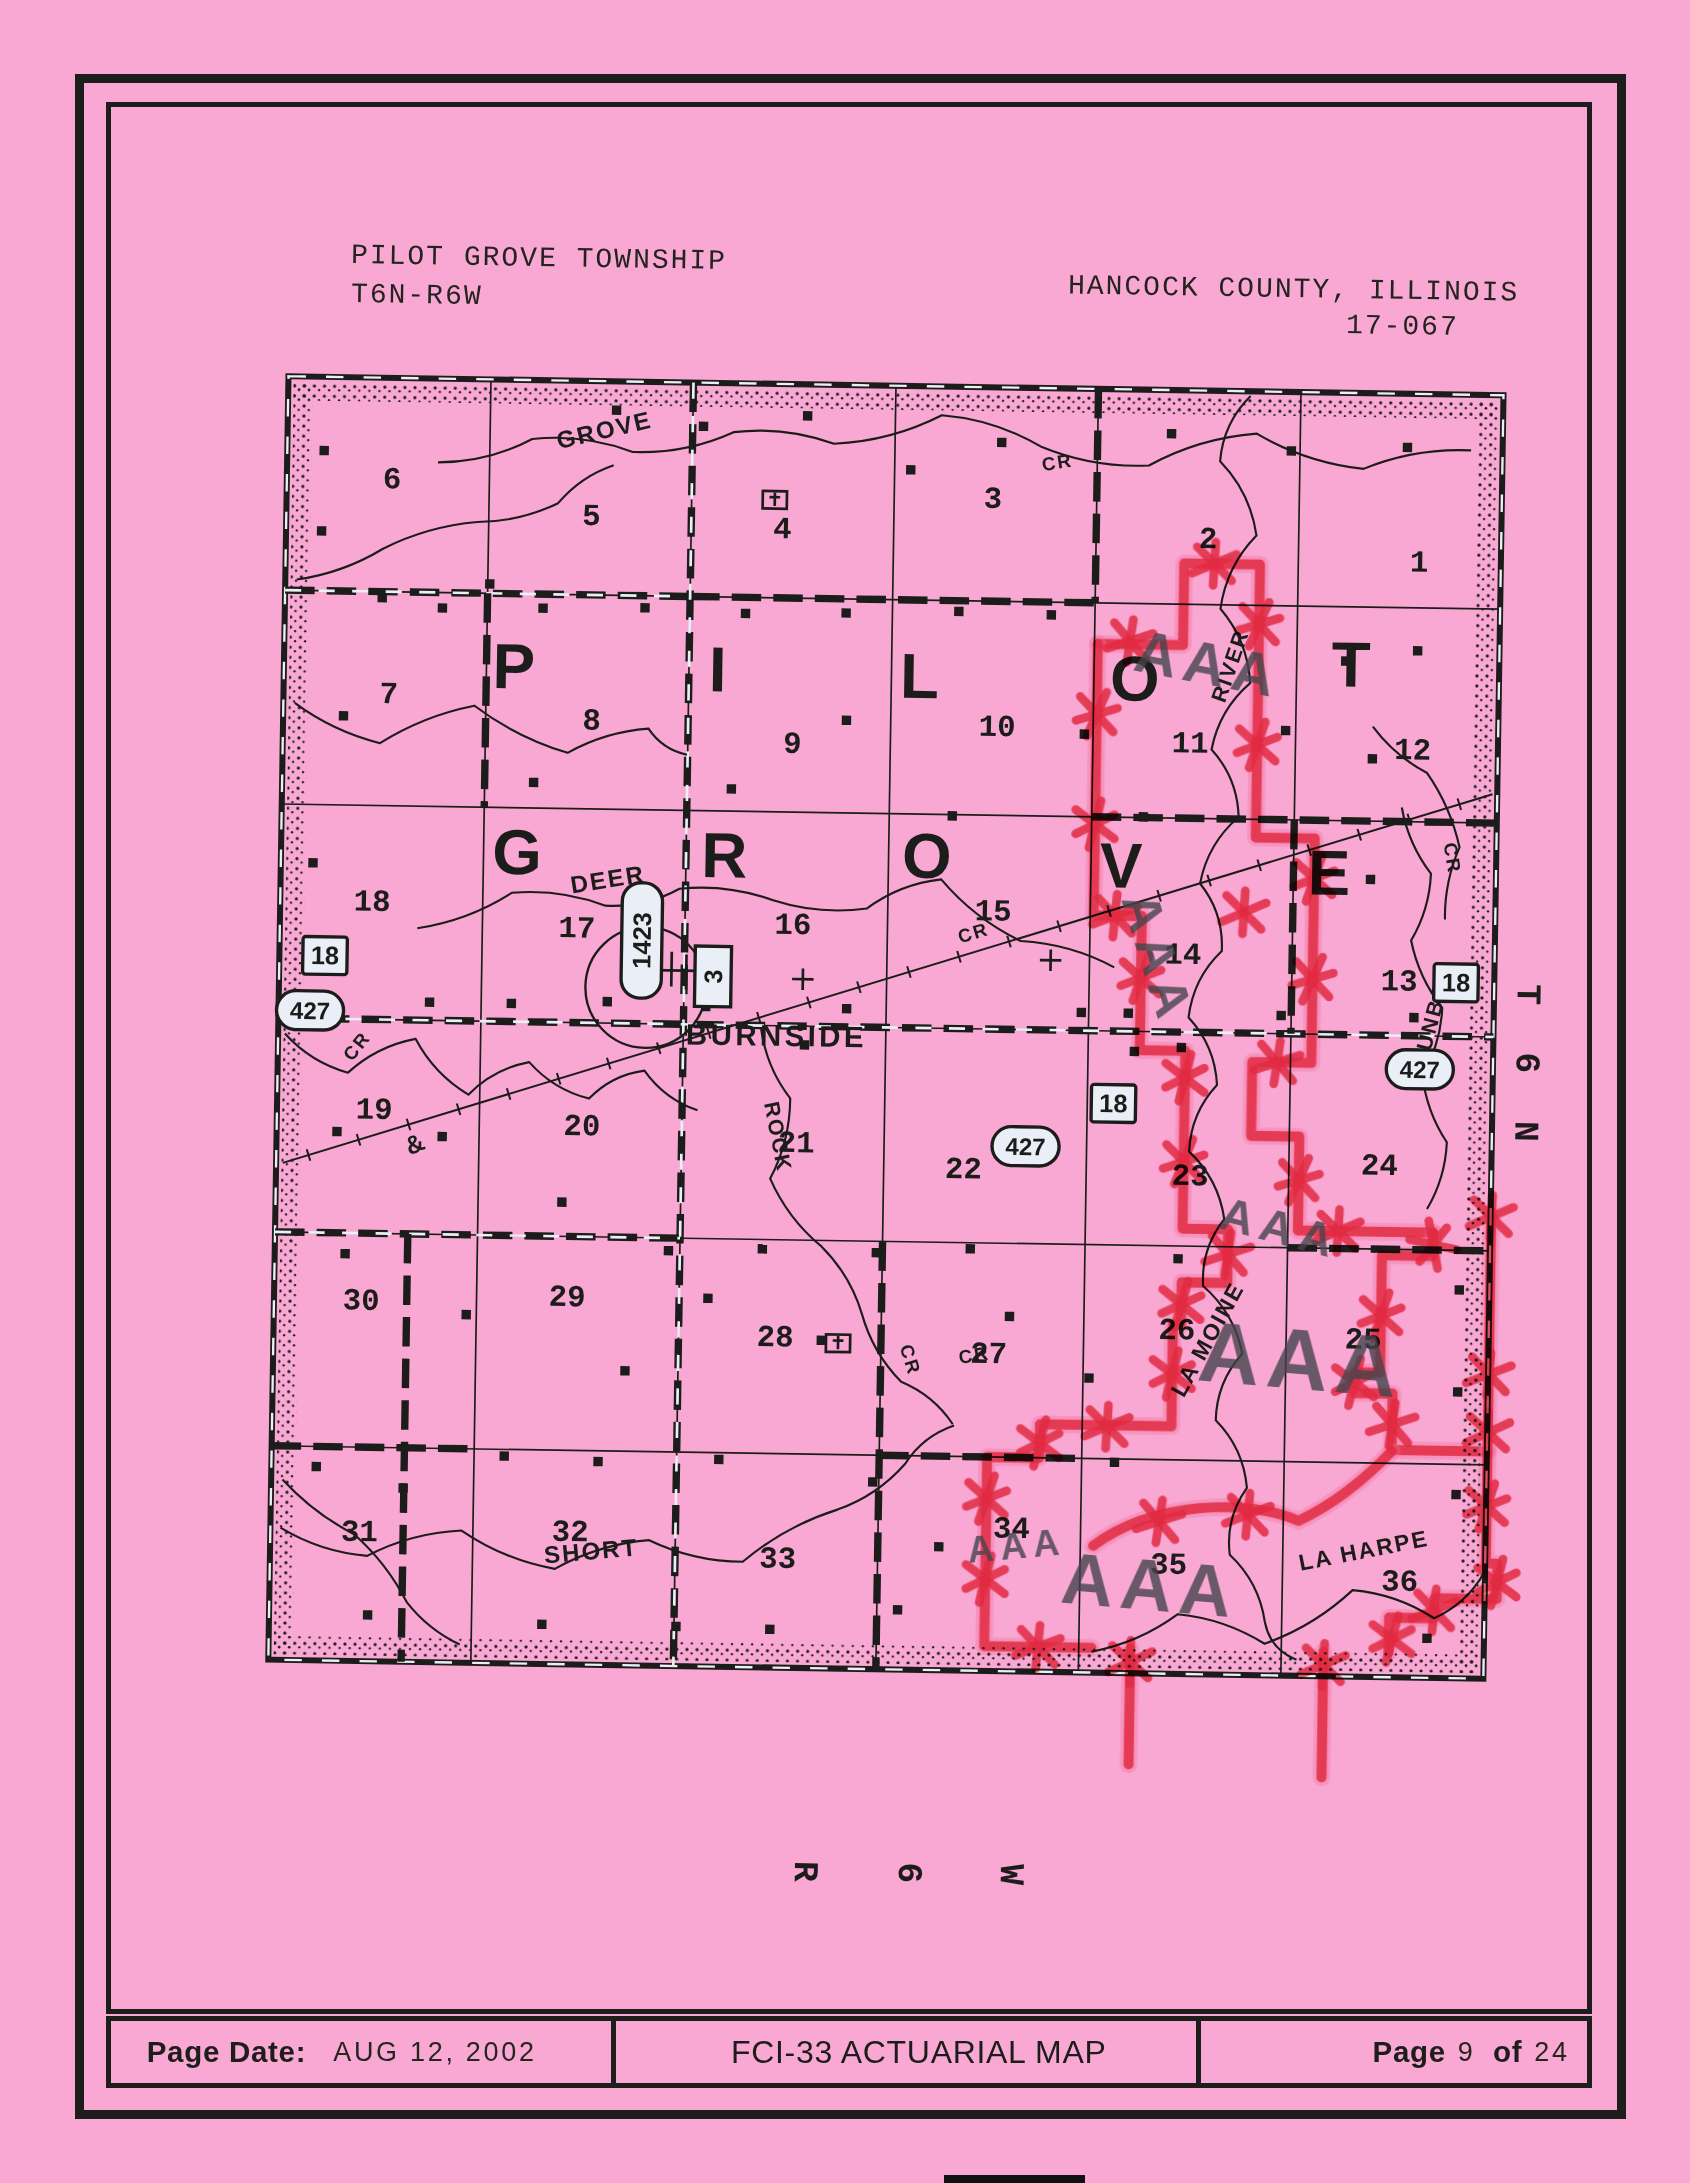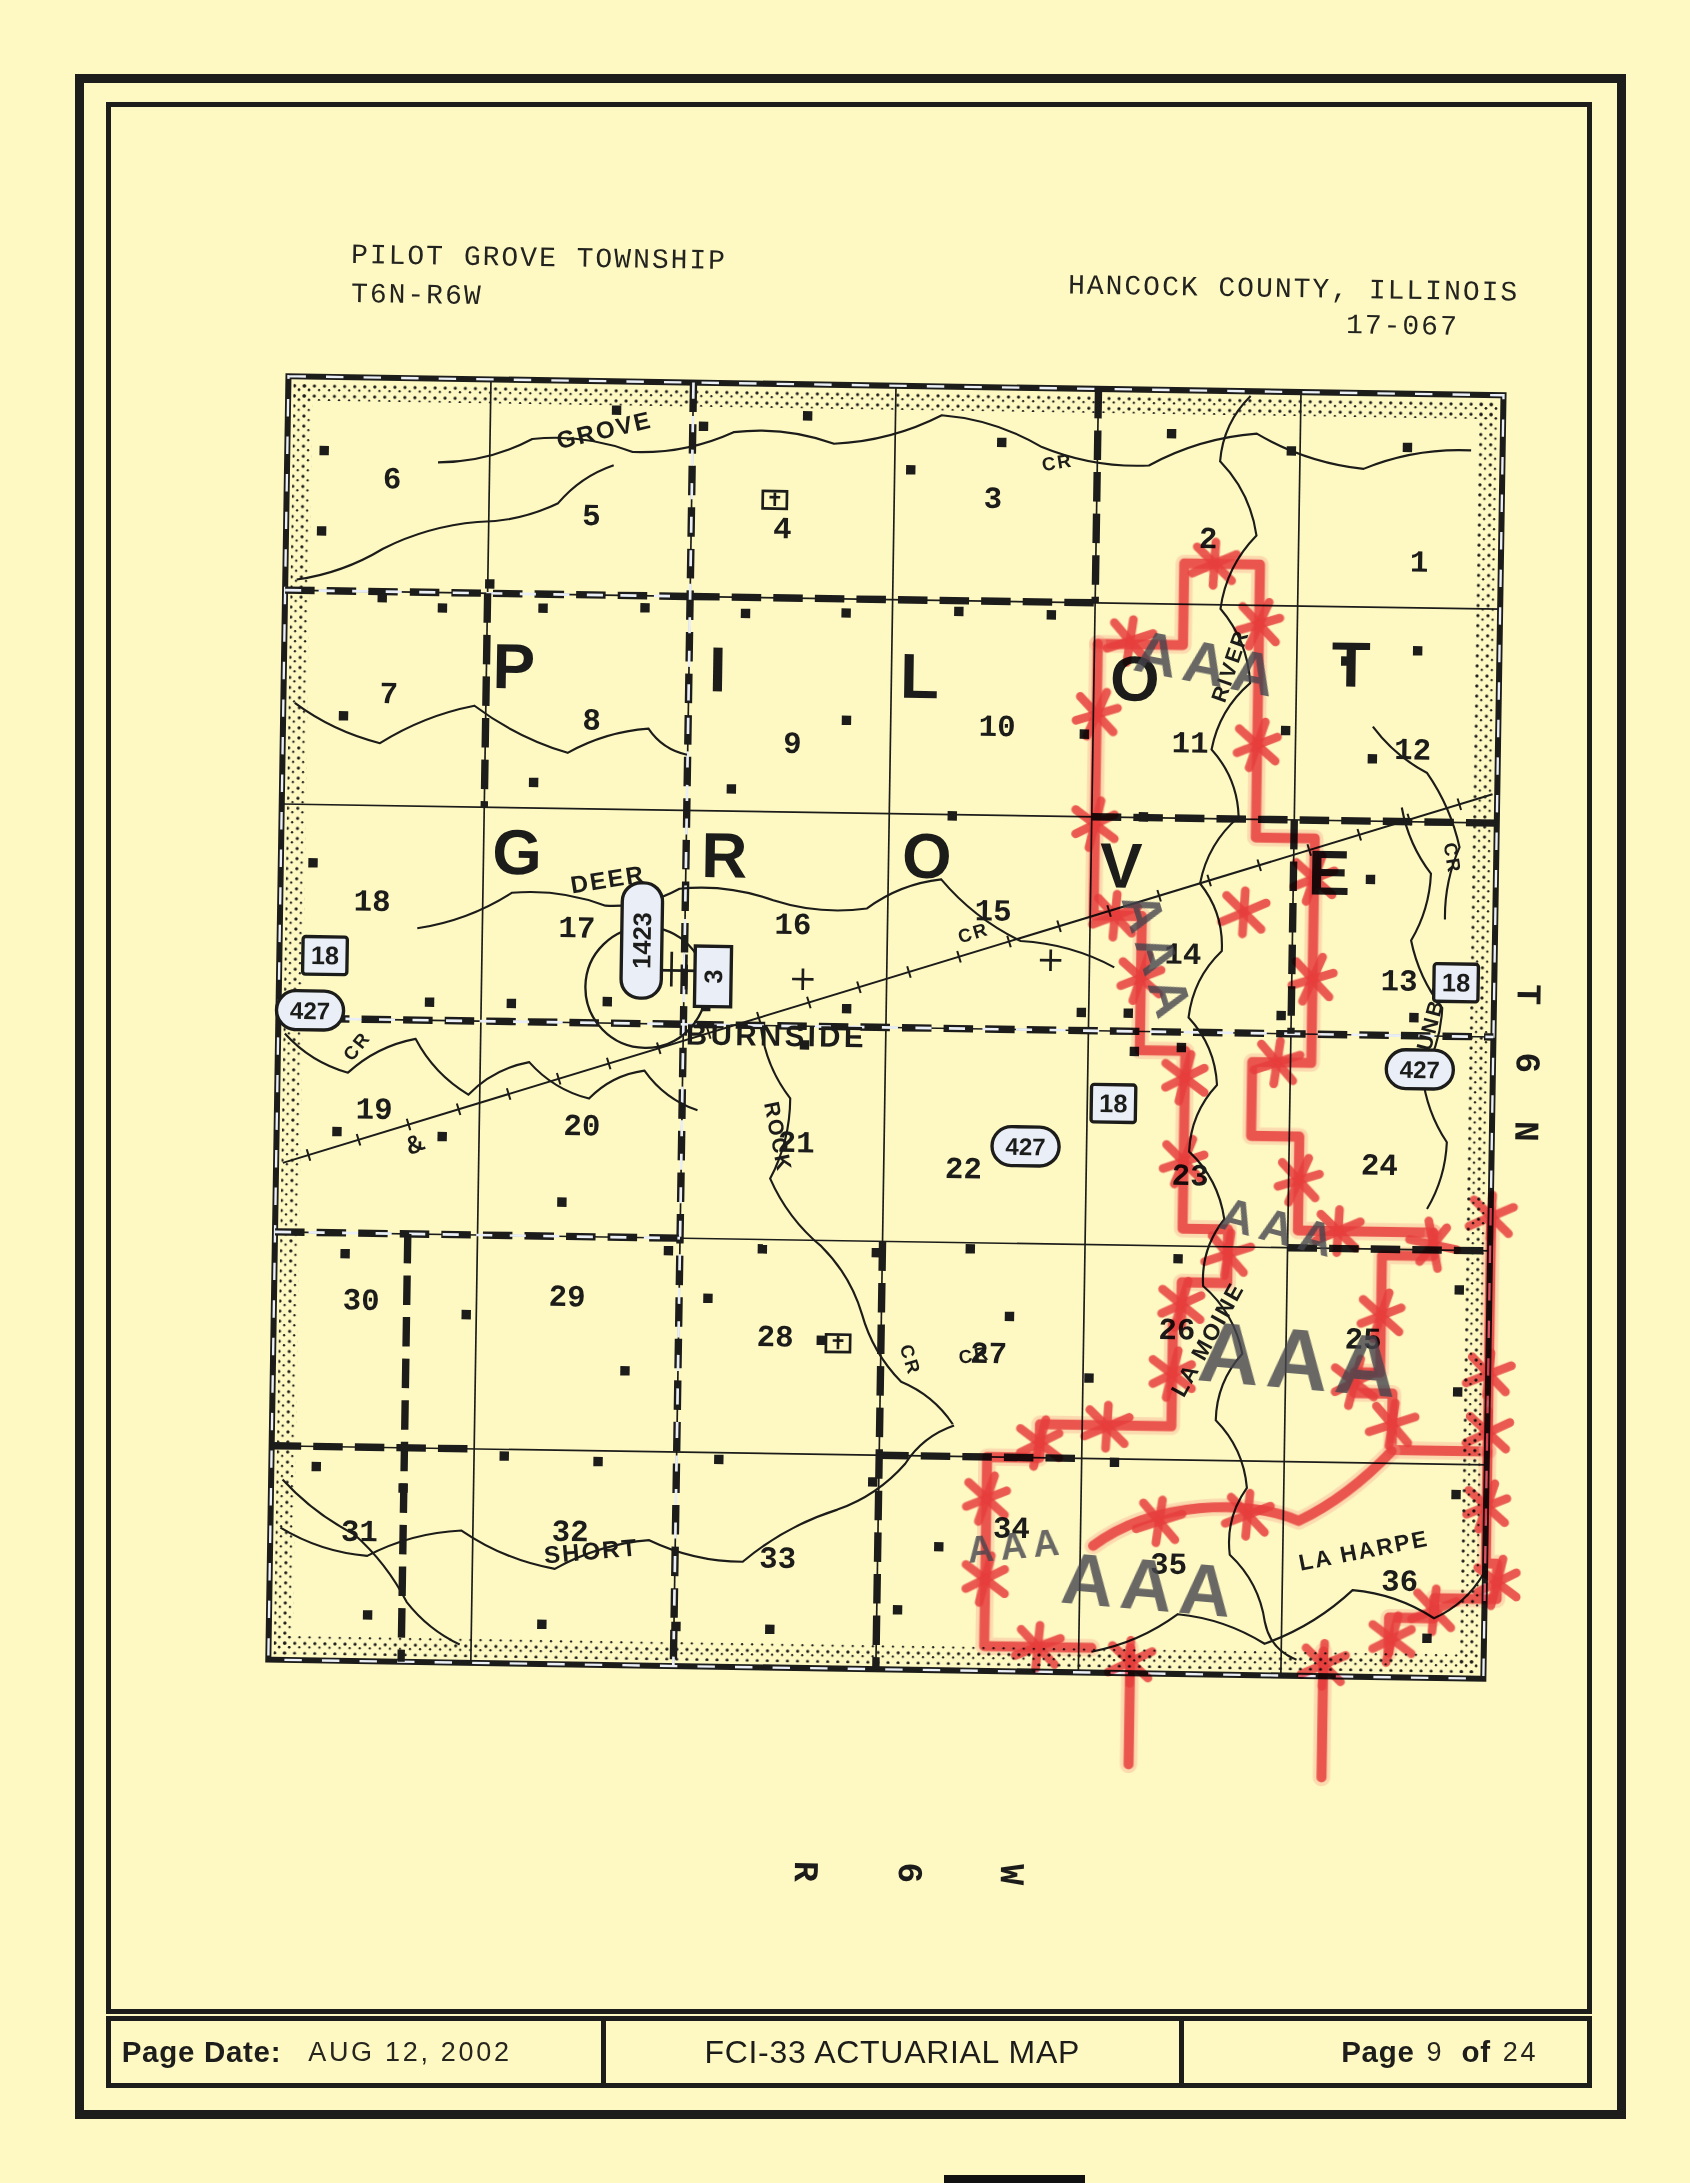--- a/index.html
+++ b/index.html
@@ -1,31 +1,31 @@
 <!DOCTYPE html>
 <html style="font-size:10.7px"><head>
 <meta charset="utf-8">
 <style>
   html,body{margin:0;padding:0;background:#dfe4ee;}
-  .page{position:relative;width:1690px;height:2183px;background:#fef9c3;overflow:hidden;
+  .page{position:relative;width:1690px;height:2183px;background:#f9a8d4;overflow:hidden;
         font-family:"Liberation Sans",sans-serif;color:#1c1c1a;}
   .outer-frame{position:absolute;left:75px;top:74px;width:1533px;height:2027px;
         border:9.4px solid #1d1d1b;}
   .inner-frame{position:absolute;left:106px;top:102px;width:1476px;height:1902px;
         border:5.4px solid #1d1d1b;}
   .hdr{position:absolute;font-family:"Liberation Mono","DejaVu Sans Mono",monospace;
         font-size:28px;letter-spacing:2px;white-space:pre;transform:rotate(0.9deg);color:#23231f;}
   #hdr-town1{left:351px;top:243px;}
   #hdr-town2{left:351px;top:280px;}
   #hdr-county1{left:1068px;top:274px;}
   #hdr-county2{left:1346px;top:311px;}
   .map-svg{position:absolute;left:0;top:0;}
   .footer-band{position:absolute;left:106px;top:2016px;width:1476px;height:62px;
         border:5.4px solid #1d1d1b;display:flex;}
-  .fcell{border-right:5.4px solid #1d1d1b;display:flex;align-items:center;}
+  .fcell{border-right:5.4px solid #1d1d1b;display:flex;align-items:center;margin-left:25px;}
   .fcell:last-child{border-right:none;}
   .fc1{width:479px;padding-left:10.7px;}
   .fc2{width:573px;justify-content:center;}
   .fc3{width:372px;justify-content:flex-end;}
   .flabel{font-weight:bold;font-size:29.5px;letter-spacing:0.7px;color:#1d1d1b;}
   .fserif{font-family:Liberation Sans, sans-serif;font-size:27px;letter-spacing:2.7px;margin-left:27px;color:#26261f;}
   .fc3 .fserif{margin:0 17.4px 0 12px;}
   .ftitle{font-weight:normal;font-size:32px;letter-spacing:0.7px;}
   .scan-artifact{position:absolute;left:944px;top:2175px;width:141px;height:8px;background:#111;}
 </style>

